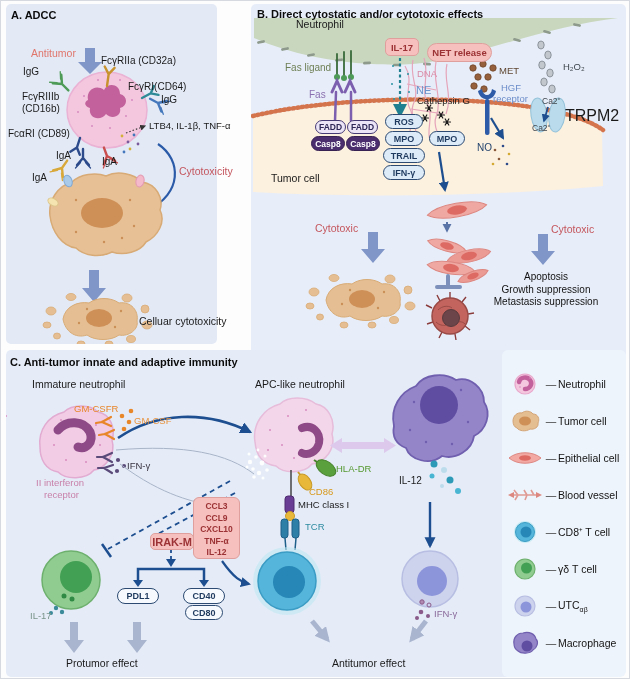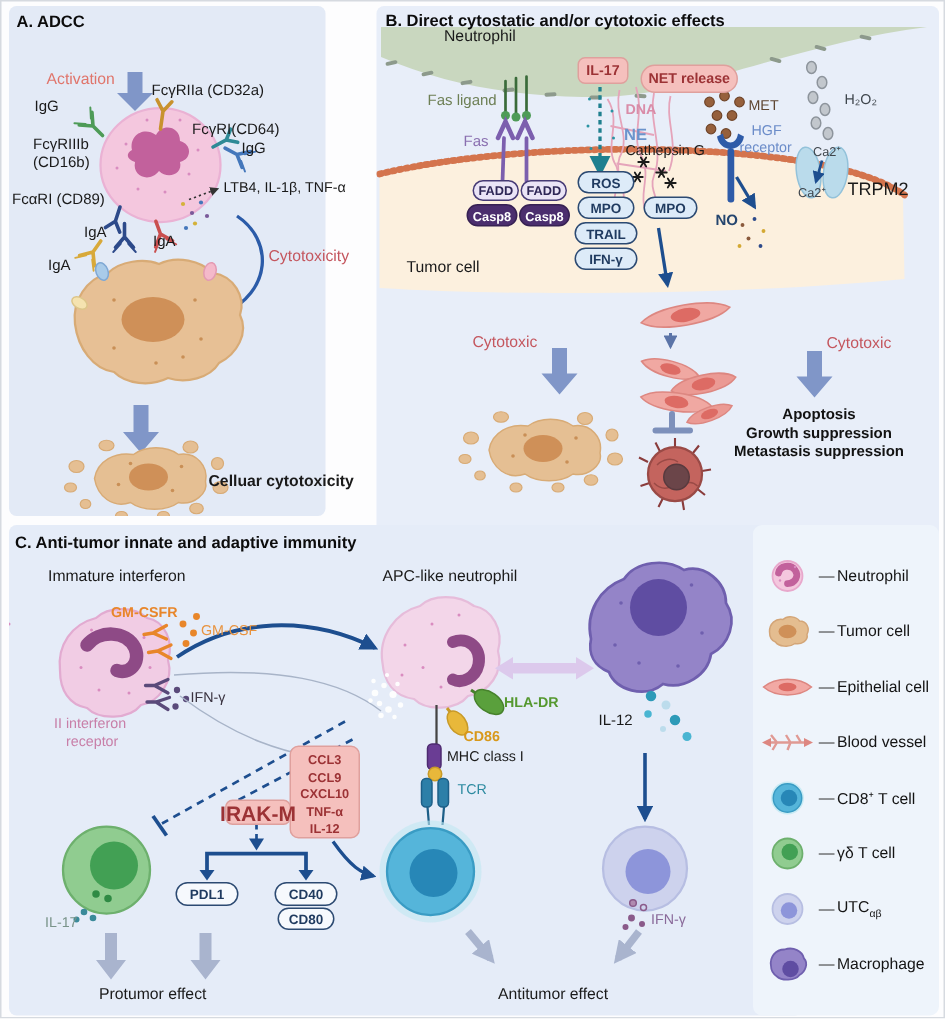--- a/index.html
+++ b/index.html
@@ -6,40 +6,40 @@
   .fig{position:relative;width:630px;height:679px;background:#fdfdfe;overflow:hidden;
        font-family:"Liberation Sans",sans-serif;border:1px solid #d6dae0;box-sizing:border-box;}
   .panel{position:absolute;border-radius:5px;}
   #panelA{left:5px;top:3px;width:211px;height:340px;background:#e3eaf6;}
   #panelB{left:250px;top:3px;width:375px;height:441px;background:#e8eef9;}
   #panelC{left:5px;top:349px;width:529px;height:327px;background:#e5ecf8;}
   #legend{position:absolute;left:496px;top:0;width:124px;height:327px;background:#eef4fb;border-radius:6px;}
   svg.art{position:absolute;left:0;top:0;display:block;}
   .lbl{position:absolute;font-family:"Liberation Sans",sans-serif;font-size:10px;line-height:1.12;
        color:#1a1a1a;white-space:nowrap;}
-  .b{font-weight:bold;}
+  .b{font-weight:normal;}
   .ttl{font-size:11px;font-weight:bold;color:#0c0c0c;}
   .red{color:#c4565e;}
   .salmon{color:#e0756b;}
   .pinkbox{position:absolute;background:#f5c0bd;border:1px solid #dfa09d;border-radius:5px;color:#9c3235;
        font-weight:bold;font-size:9.5px;display:flex;align-items:center;justify-content:center;
        font-family:"Liberation Sans",sans-serif;white-space:nowrap;}
   .roundfull{border-radius:10px;}
   .pill{position:absolute;background:#ddebf8;border:1.5px solid #2c4a72;border-radius:9px;color:#1f3a5f;
        font-weight:bold;font-size:9px;display:flex;align-items:center;justify-content:center;
        font-family:"Liberation Sans",sans-serif;white-space:nowrap;box-sizing:border-box;}
   .pill.w{background:#f6f9fd;}
   .pill.purple{background:#eae4f6;border-color:#463a75;color:#2f2757;font-size:8.5px;}
   .pill.dark{background:#4b2e6e;border-color:#372153;color:#ffffff;font-size:8.5px;}
   .chemobox{position:absolute;left:187px;top:147px;width:47px;height:62px;background:#f5c0bd;
        border:1px solid #dfa09d;border-radius:6px;color:#9c3235;font-weight:bold;font-size:8.5px;
        line-height:11.5px;text-align:center;padding-top:3px;box-sizing:border-box;}
   .outcomes{position:absolute;left:230px;top:267px;width:130px;text-align:center;font-size:10px;
        line-height:12.5px;color:#121212;}
-  .outcomes span{display:block;font-weight:bold;}
+  .outcomes span{display:block;}
   .lrow{display:flex;align-items:center;height:28px;margin-bottom:9px;}
   .lrow .ic{width:38px;flex:0 0 38px;display:flex;justify-content:center;}
   .lrow .dash{width:14px;color:#3a3a3a;font-size:10.5px;text-align:center;}
   .lrow .lab{font-size:10.5px;color:#141414;}
   .lab sub{font-size:7px;}
   #legendrows{position:absolute;left:4px;top:20px;}
 </style>
 </head>
 <body>
 
@@ -158,21 +158,21 @@
             <circle cx="116" cy="234" r="1.2"></circle>
           </g>
       <ellipse cx="62" cy="177" rx="4" ry="6" fill="#a9cbe9" stroke="#7fa8d4" transform="rotate(-20 62 177)"></ellipse>
       <ellipse cx="134" cy="177" rx="4" ry="6" fill="#f4b9ca" stroke="#e39ab2" transform="rotate(15 134 177)"></ellipse>
       <ellipse cx="47" cy="198" rx="3.5" ry="5.5" fill="#f5e3b0" stroke="#ddc68a" transform="rotate(-60 47 198)"></ellipse>
     </g>
     <polygon points="83,266 93,266 93,284 100,284 88,298 76,284 83,284" fill="#8096c8"></polygon>
     <use href="#fragShape" transform="translate(95,315)"></use>
   </svg>
   <div class="lbl ttl" style="left:5px;top:5px">A. ADCC</div>
-  <div class="lbl salmon" style="left:25px;top:44px;font-size:10.5px">Activation</div>
+  <div class="lbl salmon" style="left:25px;top:44px;font-size:10.5px">Antitumor</div>
   <div class="lbl" style="left:95px;top:51px">FcγRIIa (CD32a)</div>
   <div class="lbl" style="left:17px;top:62px">IgG</div>
   <div class="lbl" style="left:16px;top:87px">FcγRIIIb</div>
   <div class="lbl" style="left:16px;top:99px">(CD16b)</div>
   <div class="lbl" style="left:122px;top:77px">FcγRI(CD64)</div>
   <div class="lbl" style="left:155px;top:90px">IgG</div>
   <div class="lbl" style="left:2px;top:124px">FcαRI (CD89)</div>
   <div class="lbl" style="left:50px;top:146px">IgA</div>
   <div class="lbl" style="left:96px;top:152px">IgA</div>
   <div class="lbl" style="left:26px;top:168px">IgA</div>
@@ -343,21 +343,21 @@
   <div class="pill" style="left:132px;top:144px;width:42px;height:15px">TRAIL</div>
   <div class="pill" style="left:132px;top:161px;width:42px;height:15px">IFN-γ</div>
   <div class="pill" style="left:178px;top:127px;width:36px;height:15px">MPO</div>
   <div class="lbl" style="left:248px;top:62px;color:#5f4632;font-size:9.5px">MET</div>
   <div class="lbl" style="left:250px;top:79px;color:#6b8cc9;font-size:9.5px">HGF</div>
   <div class="lbl" style="left:242px;top:90px;color:#6b8cc9;font-size:9.5px">receptor</div>
   <div class="lbl b" style="left:226px;top:138px;color:#24456e">NO</div>
   <div class="lbl" style="left:312px;top:58px;color:#3f464d;font-size:9.5px">H₂O₂</div>
   <div class="lbl" style="left:291px;top:93px;color:#3f464d;font-size:8.5px">Ca2⁺</div>
   <div class="lbl" style="left:281px;top:120px;color:#3f464d;font-size:8.5px">Ca2⁺</div>
-  <div class="lbl" style="left:314px;top:116px;font-size:12px">TRPM2</div>
+  <div class="lbl" style="left:314px;top:103px;font-size:16px">TRPM2</div>
   <div class="lbl" style="left:20px;top:169px;font-size:10.5px">Tumor cell</div>
   <div class="lbl red" style="left:64px;top:219px;font-size:10.5px">Cytotoxic</div>
   <div class="lbl red" style="left:300px;top:220px;font-size:10.5px">Cytotoxic</div>
   <div class="outcomes">
     <span>Apoptosis</span>
     <span>Growth suppression</span>
     <span>Metastasis suppression</span>
   </div>
 </div>
 
@@ -521,40 +521,40 @@
     <polygon points="193,230 203,230 198,237" fill="#1d4e8f"></polygon>
     <path d="M216,211 C228,228 235,232 243,234" stroke="#1d4e8f" stroke-width="2.2" fill="none" marker-end="url(#mNavy)"></path>
 
     <polygon points="64,272 72,272 72,290 78,290 68,303 58,290 64,290" fill="#a9b4ce"></polygon>
     <polygon points="127,272 135,272 135,290 141,290 131,303 121,290 127,290" fill="#a9b4ce"></polygon>
     <path d="M306,271 L321,289" stroke="#a9b4ce" stroke-width="5" fill="none" marker-end="url(#mGray)"></path>
     <path d="M420,271 L406,289" stroke="#a9b4ce" stroke-width="5" fill="none" marker-end="url(#mGray)"></path>
   </svg>
 
   <div class="lbl ttl" style="left:4px;top:6px">C. Anti-tumor innate and adaptive immunity</div>
-  <div class="lbl" style="left:26px;top:29px;font-size:10.5px">Immature interferon</div>
+  <div class="lbl" style="left:26px;top:29px;font-size:10.5px">Immature neutrophil</div>
   <div class="lbl b" style="left:68px;top:54px;color:#e8862a;font-size:9.5px">GM-CSFR</div>
   <div class="lbl" style="left:128px;top:66px;color:#e8933f;font-size:9.5px">GM-CSF</div>
   <div class="lbl" style="left:121px;top:111px;color:#3a3340;font-size:9.5px">IFN-γ</div>
   <div class="lbl" style="left:30px;top:128px;color:#c87fa8;font-size:9.5px">II interferon</div>
   <div class="lbl" style="left:38px;top:140px;color:#c87fa8;font-size:9.5px">receptor</div>
   <div class="lbl" style="left:249px;top:29px;font-size:10.5px">APC-like neutrophil</div>
   <div class="lbl b" style="left:330px;top:114px;color:#55982f;font-size:9.5px">HLA-DR</div>
   <div class="lbl b" style="left:303px;top:137px;color:#d8981a;font-size:9.5px">CD86</div>
   <div class="lbl" style="left:292px;top:150px;font-size:9.5px">MHC class I</div>
   <div class="lbl" style="left:299px;top:172px;color:#2d8aa0;font-size:9.5px">TCR</div>
   <div class="lbl" style="left:393px;top:125px">IL-12</div>
   <div class="chemobox">
     <div>CCL3</div>
     <div>CCL9</div>
     <div>CXCL10</div>
     <div>TNF-α</div>
     <div>IL-12</div>
   </div>
-  <div class="pinkbox" style="left:144px;top:183px;width:42px;height:15px;font-size:14px">IRAK-M</div>
+  <div class="pinkbox" style="left:144px;top:183px;width:42px;height:15px;font-size:11px">IRAK-M</div>
   <div class="pill w" style="left:111px;top:238px;width:42px;height:16px">PDL1</div>
   <div class="pill w" style="left:177px;top:238px;width:42px;height:16px">CD40</div>
   <div class="pill w" style="left:179px;top:255px;width:38px;height:15px">CD80</div>
   <div class="lbl" style="left:24px;top:261px;color:#7a948a;font-size:9.5px">IL-17</div>
   <div class="lbl" style="left:428px;top:259px;color:#8a6a9a;font-size:9.5px">IFN-γ</div>
   <div class="lbl" style="left:60px;top:308px;font-size:10.5px">Protumor effect</div>
   <div class="lbl" style="left:326px;top:308px;font-size:10.5px">Antitumor effect</div>
 
   <div id="legend">
     <div id="legendrows">

